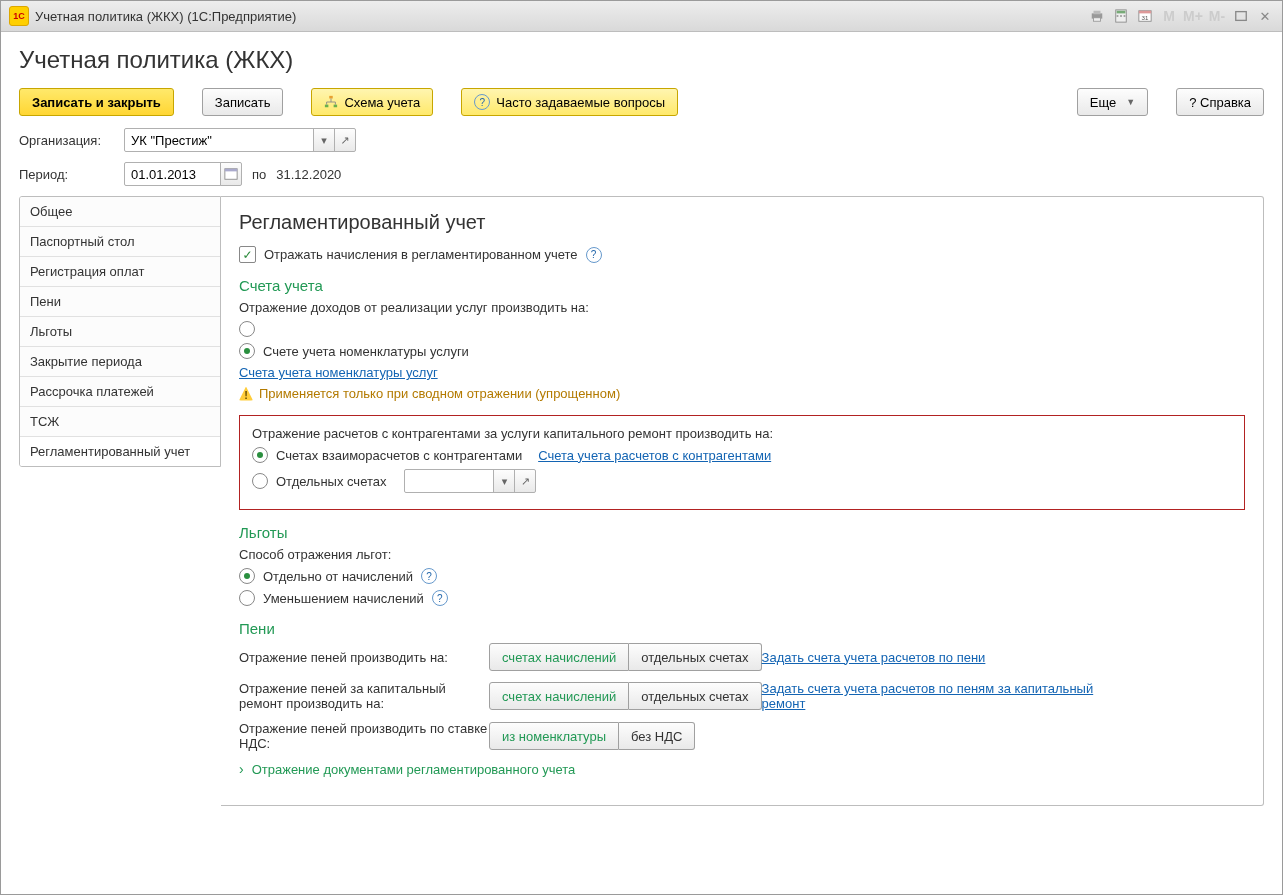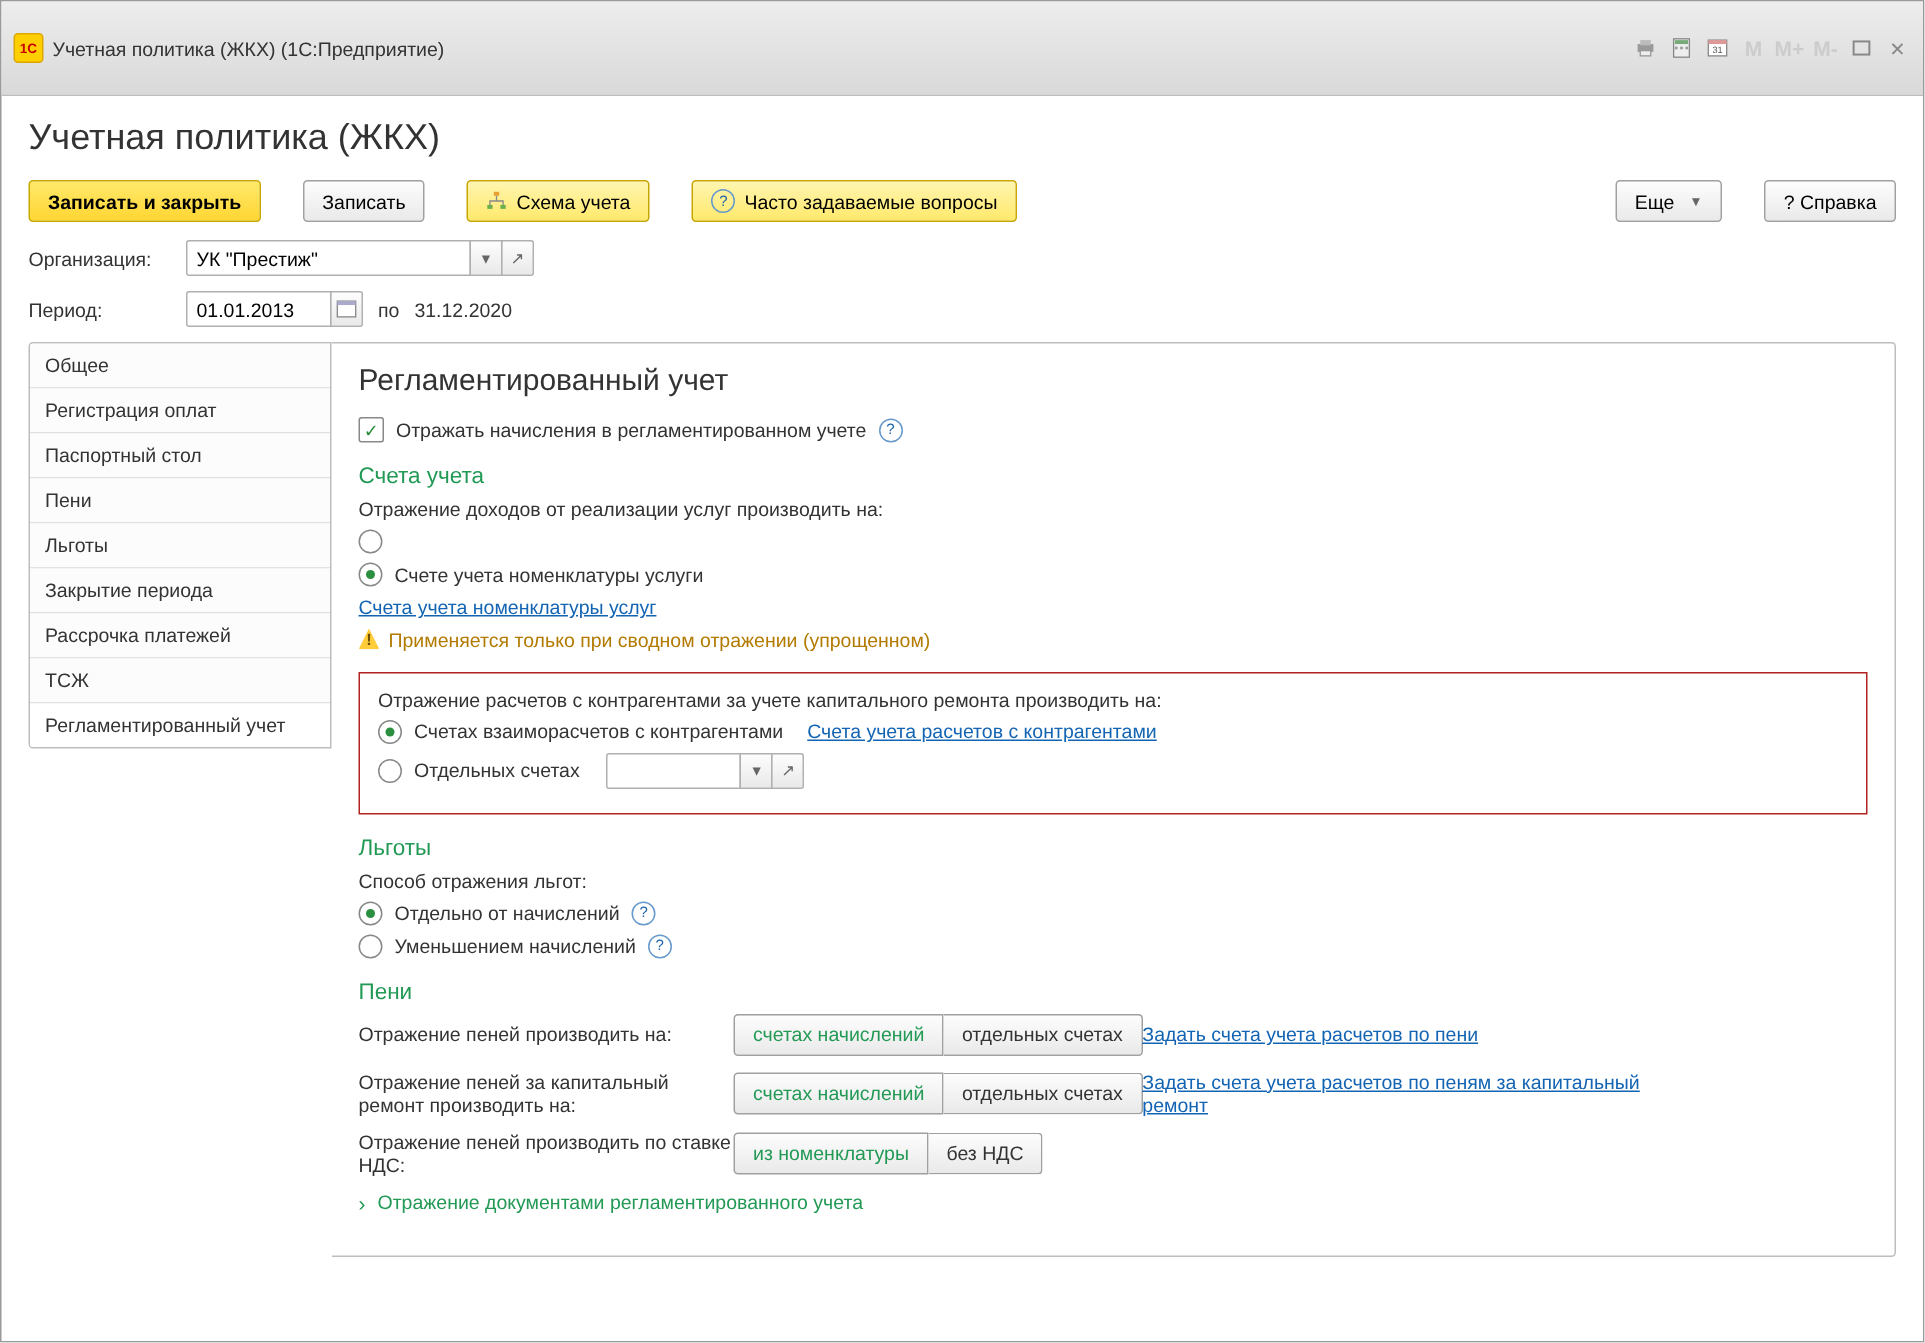--- a/index.html
+++ b/index.html
@@ -1,17 +1,17 @@
 <!DOCTYPE html>
 <html><head>
 <meta charset="utf-8">
 <style>
   html, body { margin:0; padding:0; font-family: Arial, Helvetica, sans-serif; font-size:13px; color:#333; background:#fff; }
   .window { width:1283px; height:895px; box-sizing:border-box; border:1px solid #9a9a9a; background:#fff; position:relative; }
-  .titlebar { height:30px; background:linear-gradient(#ededed,#d9d9d9); border-bottom:1px solid #bdbdbd; display:flex; align-items:center; padding:16px 8px; gap:6px;justify-content:center; }
+  .titlebar { height:30px; background:linear-gradient(#ededed,#d9d9d9); border-bottom:1px solid #bdbdbd; display:flex; align-items:center; padding:0 8px; gap:6px;justify-content:center; }
   .logo1c { width:18px; height:18px; background:#ffcf00; border-radius:3px; display:inline-flex; align-items:center; justify-content:center; font-size:9px; font-weight:bold; color:#c00; border:1px solid #dca700; }
   .title-text { font-size:13px; color:#333; }
   .titlebar-spacer { flex:1; }
   .titlebar-icons { display:flex; gap:6px; align-items:center; color:#888; }
   .tb-icon { width:18px; height:18px; font-size:13px; display:inline-flex; align-items:center; justify-content:center; cursor:pointer; }
   .m-icon { color:#ccc; font-weight:bold; font-size:14px; }
 
   .content { padding:14px 18px; height:842px; box-sizing:border-box; overflow:hidden; }
   h1.page-title { font-size:24px; font-weight:normal; margin:0 0 14px 0; color:#333; }
 
@@ -154,22 +154,22 @@
             </svg>
         </span>
       </div>
       <span>по</span>
       <span>31.12.2020</span>
     </div>
 
     <div class="main">
       <div class="sidebar">
         <div class="sidebar-item">Общее</div>
+        <div class="sidebar-item">Паспортный стол</div>
         <div class="sidebar-item">Регистрация оплат</div>
-        <div class="sidebar-item">Паспортный стол</div>
         <div class="sidebar-item">Пени</div>
         <div class="sidebar-item">Льготы</div>
         <div class="sidebar-item">Закрытие периода</div>
         <div class="sidebar-item">Рассрочка платежей</div>
         <div class="sidebar-item">ТСЖ</div>
         <div class="sidebar-item active">Регламентированный учет</div>
       </div>
 
       <div class="panel">
         <h2>Регламентированный учет</h2>
@@ -191,21 +191,21 @@
         </div>
         <div class="row">
           <span class="link">Счета учета номенклатуры услуг</span>
         </div>
         <div class="row warn">
           <span class="warn-icon">!</span>
           <span>Применяется только при сводном отражении (упрощенном)</span>
         </div>
 
         <div class="redbox">
-          <div style="margin-bottom:6px">Отражение расчетов с контрагентами за учете капитального ремонта производить на:</div>
+          <div style="margin-bottom:6px">Отражение расчетов с контрагентами за услуги капитального ремонт производить на:</div>
           <div class="row">
             <span class="radio selected"></span>
             <span>Счетах взаиморасчетов с контрагентами</span>
             <span class="link" style="margin-left:8px">Счета учета расчетов с контрагентами</span>
           </div>
           <div class="row">
             <span class="radio"></span>
             <span>Отдельных счетах</span>
             <div class="input-group" style="margin-left:10px">
               <input class="text-input" style="width: 90px;">

